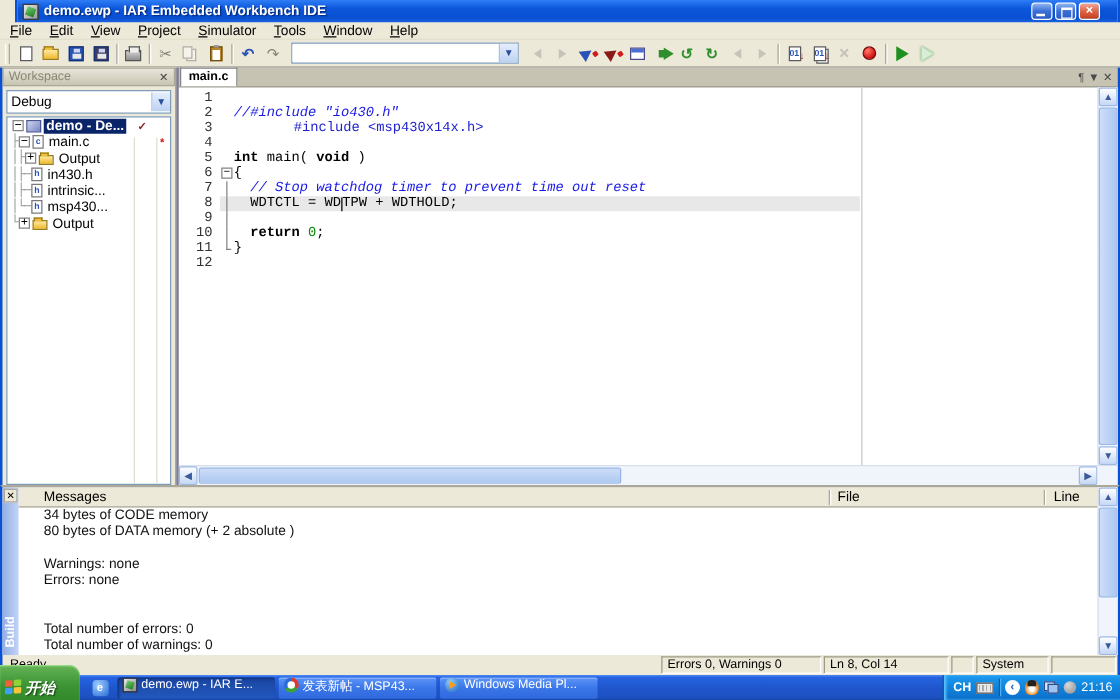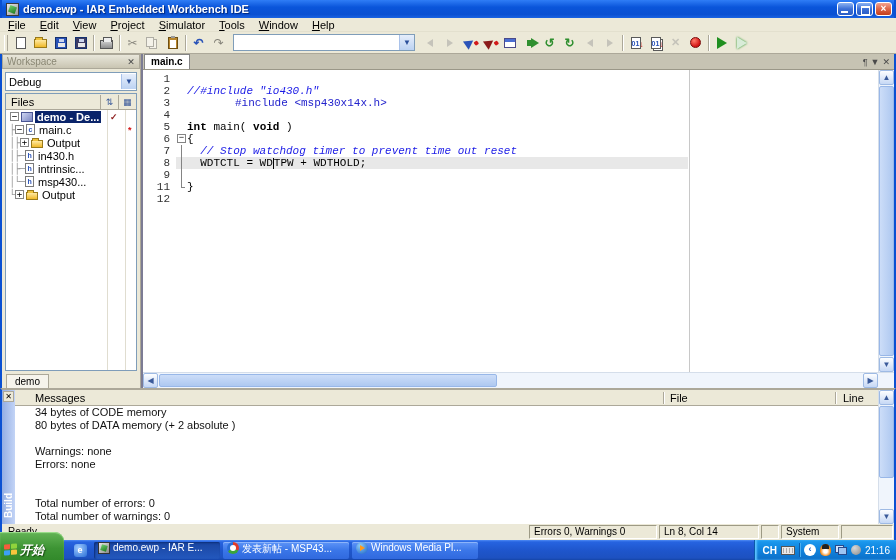--- a/index.html
+++ b/index.html
@@ -2,21 +2,21 @@
 <html><head>
 <meta charset="utf-8">
 <style>
   * { margin:0; padding:0; box-sizing:border-box; }
   html,body { width:896px; height:560px; overflow:hidden; }
   body { font-family:"Liberation Sans", sans-serif; font-size:11px; background:#ECE9D8; }
   .screen { position:relative; width:896px; height:560px; display:flex; flex-direction:column; }
 
   
   .titlebar { height:18px; background:linear-gradient(180deg,#2f7df6 0%,#0a55da 40%,#0a50d2 80%,#1a63e2 100%);
-    display:flex; align-items:center; padding:0 2px 0 4px; border-left:2px solid #0a50d2; border-right:2px solid #0a50d2; }
+    display:flex; align-items:center; padding:0 14px 0 4px; border-left:2px solid #0a50d2; border-right:2px solid #0a50d2;margin-left:12px; }
   .titlebar .app-icon { width:13px; height:13px; margin-right:4px; position:relative; background:linear-gradient(135deg,#e8e8e8,#9a9a9a); border:1px solid #3a3a3a; }
   .titlebar .app-icon::after { content:""; position:absolute; left:2px; top:2px; width:7px; height:7px; background:linear-gradient(135deg,#6fd06f,#1f7a1f); transform:rotate(20deg); }
   .titlebar .title { color:#fff; font-weight:bold; font-size:11px; text-shadow:1px 1px 1px #00267a; flex:1; white-space:nowrap; overflow:hidden; }
   .wbtns { display:flex; gap:2px; }
   .wbtn { width:17px; height:14px; border:1px solid #fff; border-radius:3px; position:relative;
     background:linear-gradient(180deg,#8db3f2 0%,#3b6fd6 50%,#2a5cc4 100%); }
   .wbtn.close { background:linear-gradient(180deg,#f2a492 0%,#dd6547 50%,#c43e1d 100%); color:#fff; font-weight:bold; font-size:10px; text-align:center; line-height:12px; }
   .wbtn.minimize::after { content:""; position:absolute; left:3px; bottom:2px; width:7px; height:2px; background:#fff; }
   .wbtn.restore::after { content:""; position:absolute; left:4px; top:3px; width:7px; height:6px; border:1px solid #fff; border-top-width:2px; }
 
@@ -314,25 +314,20 @@
     <div class="workspace">
       <div class="ws-header">
         <span class="ws-title">Workspace</span>
         <span class="ws-close">✕</span>
       </div>
       <div class="ws-combo">
         <span class="val">Debug</span>
         <span class="combo-arrow">▼</span>
       </div>
       <div class="files-box">
-        <div class="files-head">
-          <span class="fh-label">Files</span>
-          <span class="fh-icon">⇅</span>
-          <span class="fh-icon">▦</span>
-        </div>
         <div class="col-line" style="left:101px"></div>
         <div class="col-line" style="left:119px"></div>
         <div class="tree">
             <div class="tree-row">
               <span class="t-prefix"></span>
               <span class="t-box">−</span>
               <span class="t-icon ti-project"></span>
               <span class="t-label sel">demo - De...</span>
               <span class="t-check">✓</span>
             </div>
@@ -364,23 +359,20 @@
               <span class="t-icon ti-file">h</span>
               <span class="t-label">msp430...</span>
             </div>
             <div class="tree-row">
               <span class="t-prefix">└</span>
               <span class="t-box">+</span>
               <span class="t-icon ti-folder"></span>
               <span class="t-label">Output</span>
             </div>
           </div>
-      </div>
-      <div class="ws-tabs">
-        <span class="ws-tab">demo</span>
       </div>
     </div>
 
     <div class="editor">
       <div class="ed-tabbar">
         <span class="ed-tab">main.c</span>
         <span class="ed-tab-icons">
           <span>¶</span>
           <span>▼</span>
           <span>✕</span>
@@ -451,20 +443,29 @@
                 <span class="code"><span>  WDTCTL = WD</span><span class="caret"></span><span>TPW + WDTHOLD;</span></span>
               </span>
             </div>
             <div class="code-row">
               <span class="ln">9</span>
               <span class="linebody">
                 <span class="fold">
                   <span class="f-mid"></span>
                 </span>
                 <span class="code"></span>
+              </span>
+            </div>
+            <div class="code-row">
+              <span class="ln">10</span>
+              <span class="linebody">
+                <span class="fold">
+                  <span class="f-mid"></span>
+                </span>
+                <span class="code"><span>  </span><span class="kw">return</span><span> </span><span class="num">0</span><span>;</span></span>
               </span>
             </div>
             <div class="code-row">
               <span class="ln">11</span>
               <span class="linebody">
                 <span class="fold">
                   <span class="f-end"></span>
                 </span>
                 <span class="code"><span>}</span></span>
               </span>

